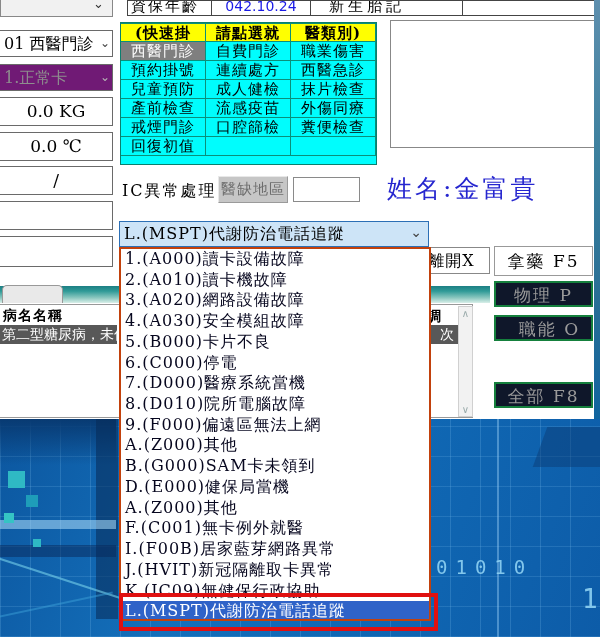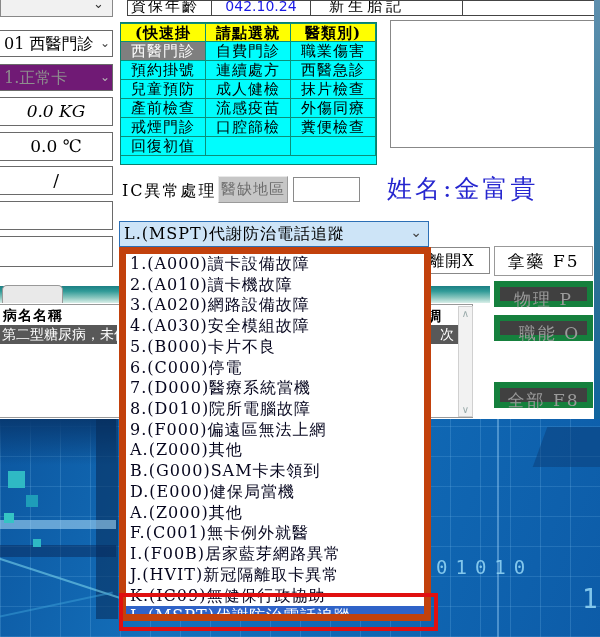--- a/index.html
+++ b/index.html
@@ -53,21 +53,21 @@
     border:1px solid #888;border-top:none;}
   .mini-dd .chev{position:absolute;right:8px;top:-4px;font-size:13px;color:#333;}
 
   
   .lbox{left:0;width:113px;background:#fff;border:1px solid #6a6a6a;border-left:none;
     font-size:16px;white-space:nowrap;overflow:hidden;}
   .lb1{top:30px;height:27px;line-height:25px;padding-left:4px;}
   .lb1 .chev{position:absolute;right:2px;top:0;font-size:12px;color:#444;}
   .lb2{top:64px;height:27px;line-height:25px;padding-left:4px;background:#701a75;color:#8e8e8e;}
   .lb2 .chev{position:absolute;right:2px;top:0;font-size:12px;color:#b5b5b5;}
-  .lb3{top:97px;height:29px;line-height:27px;text-align:center;font-size:17px;font-style:italic;}
+  .lb3{top:97px;height:29px;line-height:27px;text-align:center;font-size:17px;}
   .lb4{top:132px;height:29px;line-height:27px;text-align:center;font-size:17px;}
   .lb5{top:166px;height:29px;line-height:27px;text-align:center;font-size:17px;}
   .lb6{top:201px;height:29px;}
   .lb7{top:236px;height:31px;}
 
   
   .qpanel{left:120px;top:22px;width:257px;height:143px;background:#00fdfd;
     border:1px solid #0a7f6e;}
   .qp-row{display:flex;height:19px;}
   .qp-hrow .qp-cell{background:#ffff00;font-weight:bold;}
@@ -104,36 +104,36 @@
     font-size:14px;line-height:18px;text-align:right;padding-right:4px;}
   .scrollbar{left:458px;top:306px;width:15px;height:111px;background:#f2f2f2;border:1px solid #d0d0d0;}
   .sb-arrow{position:absolute;left:0;width:13px;height:13px;color:#9aa;font-size:10px;
     text-align:center;line-height:13px;background:#f2f2f2;}
   .sb-up{top:0;}
   .sb-down{bottom:0;}
 
   
   .btn{left:494px;width:99px;font-size:17px;text-align:center;letter-spacing:2px;cursor:default;}
   .btn-enabled{background:#fff;border:1px solid #999;color:#000;}
-  .btn-disabled{background:#404040;border:6px solid #15803d;color:#9a9a9a;}
+  .btn-disabled{background:#0f172a;border:2px solid #15803d;color:#9a9a9a;}
   .btn-f5{top:246px;height:30px;line-height:28px;}
   .btn-p{top:281px;height:26px;line-height:24px;}
   .btn-o{top:315px;height:26px;line-height:24px;padding-left:12px;}
   .btn-s{top:349px;height:25px;line-height:23px;}
   .btn-f8{top:382px;height:26px;line-height:24px;}
   .btn-leave{left:413px;top:247px;width:77px;height:27px;line-height:25px;z-index:2;
     background:#fff;border:1px solid #888;font-size:16px;text-align:center;letter-spacing:1px;}
 
   
   .combobox{left:119px;top:221px;width:310px;height:26px;background:#cde4f7;
     border:1px solid #2c6fb5;font-size:16px;line-height:24px;padding-left:4px;
     letter-spacing:1px;white-space:nowrap;z-index:8;}
   .combobox .chev{position:absolute;right:5px;top:-2px;font-size:14px;color:#444;}
   .ddlist{left:119px;top:247px;width:312px;height:374px;background:#fff;
-    border:7px solid #c2410c;z-index:9;overflow:hidden;}
+    border:2px solid #c2410c;z-index:9;overflow:hidden;}
   .dd-item{height:20.72px;font-size:16px;line-height:20.5px;padding-left:4px;
     letter-spacing:1px;white-space:nowrap;color:#06061e;cursor:default;}
   .dd-item.sel{background:#2f63c8;color:#fff;}
 
   
   .red-box{left:119px;top:593px;width:319px;height:38px;border:4px solid #e01010;z-index:11;}
 </style>
 </head>
 <body>
 

